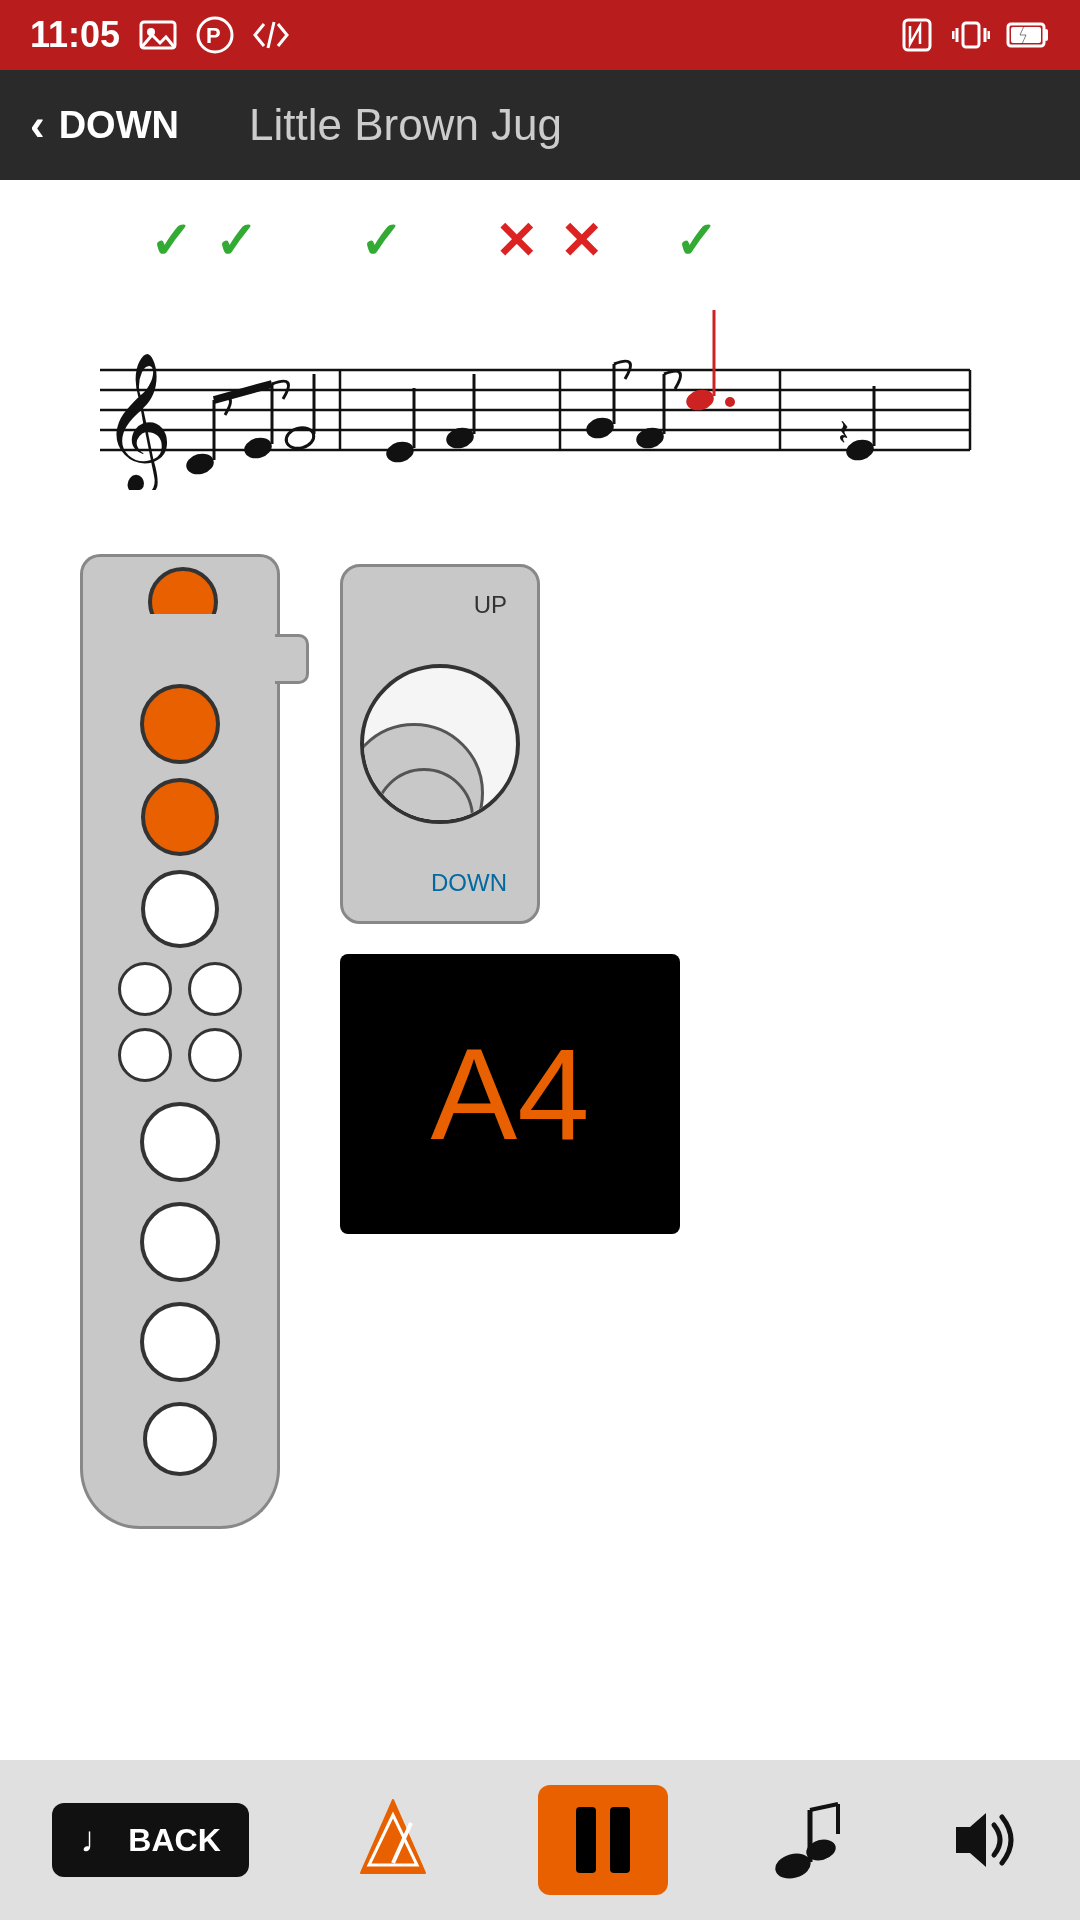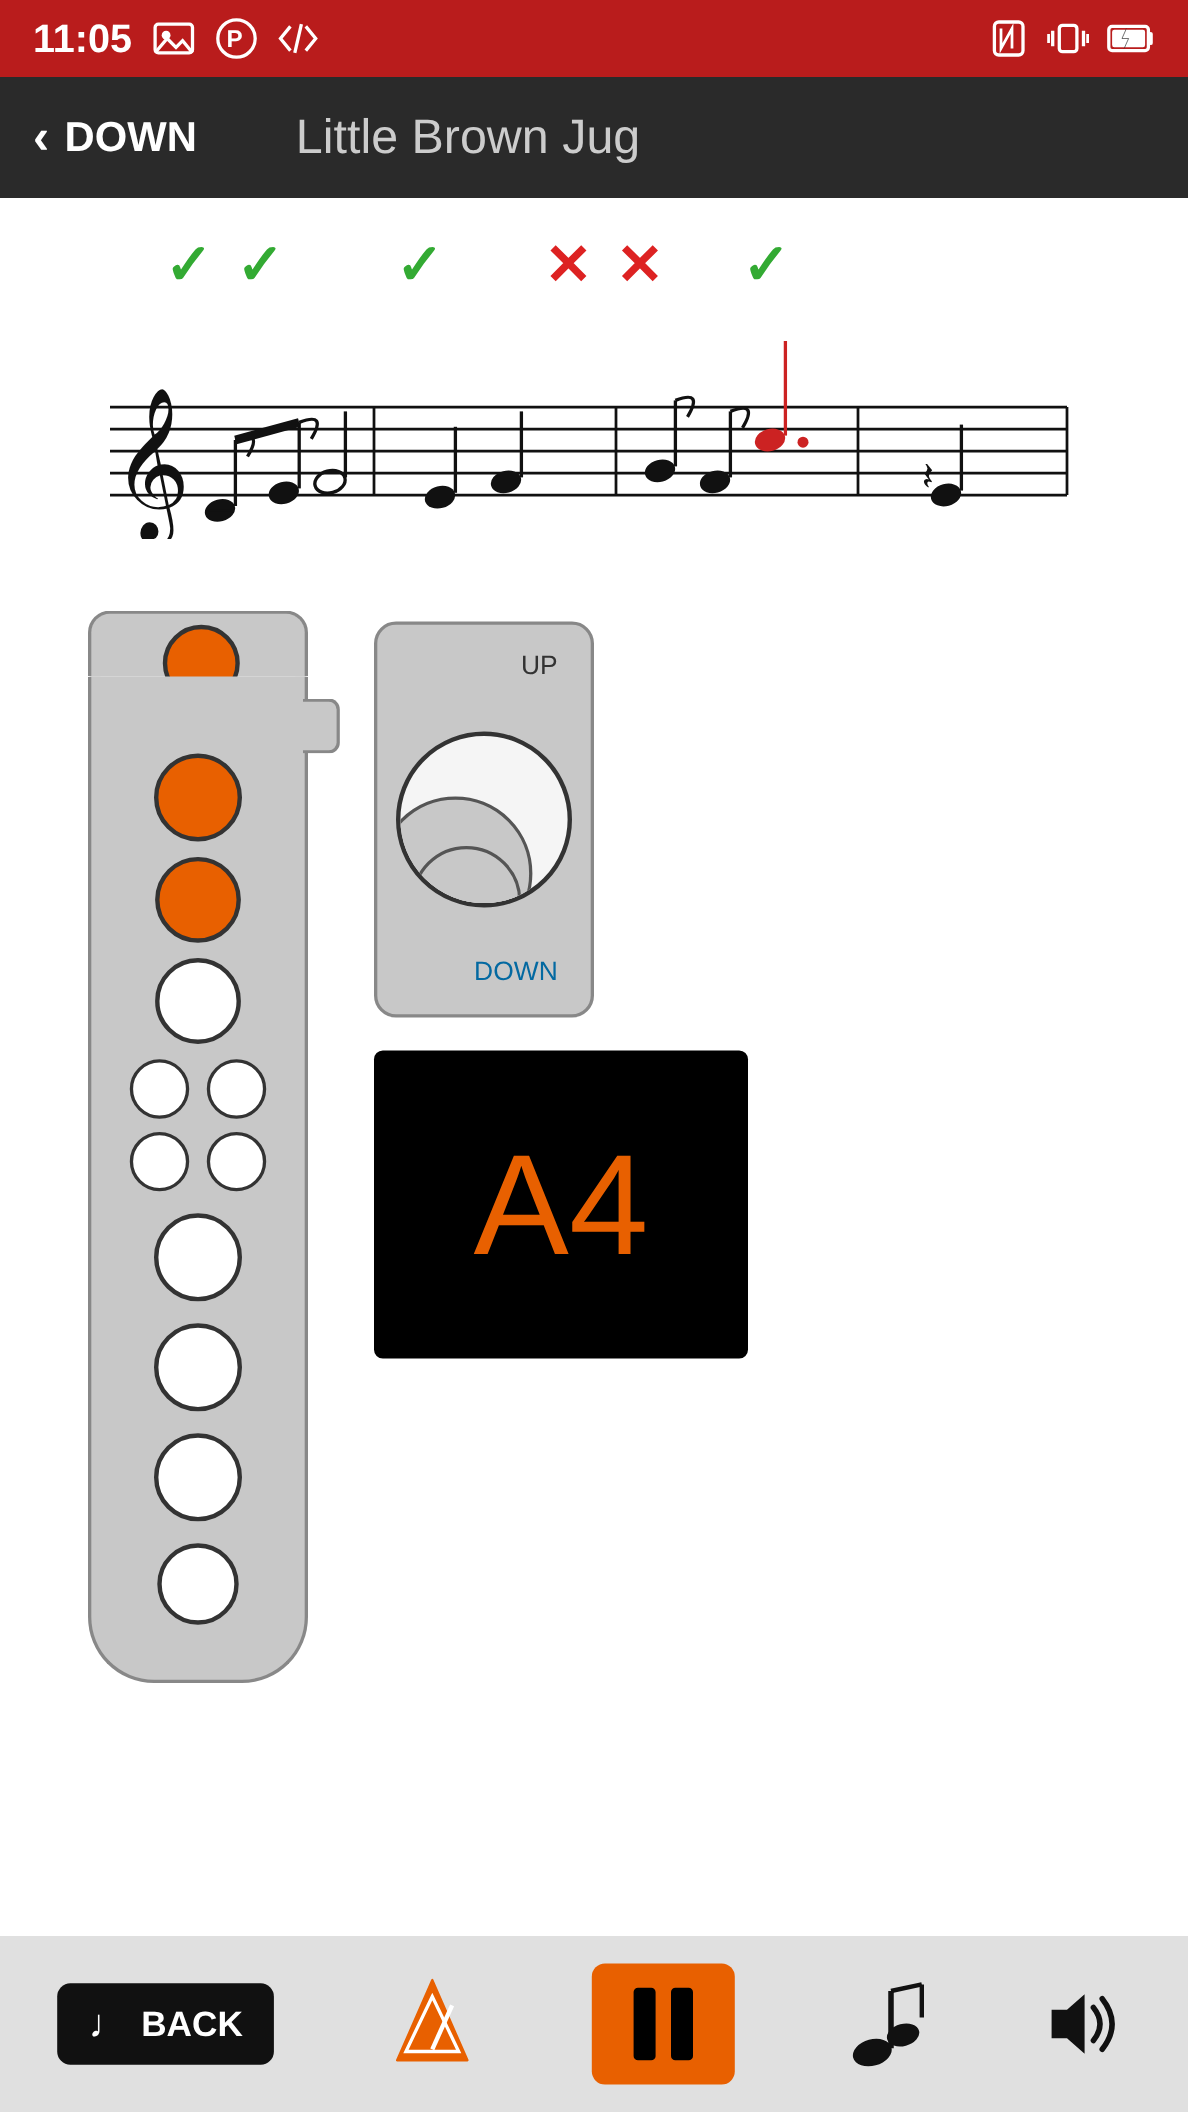--- a/index.html
+++ b/index.html
@@ -49,21 +49,21 @@
       font-weight: bold;
       cursor: pointer;
     }
     .back-arrow {
       font-size: 44px;
       color: #fff;
     }
     .song-title {
       color: #ccc;
       font-size: 44px;
-      margin-left: 60px;
+      margin-left: 40px;
     }
 
     
     .main-content {
       width: 100%;
       height: calc(1920px - 70px - 110px - 160px);
       background: #fff;
       position: relative;
       overflow: hidden;
     }

